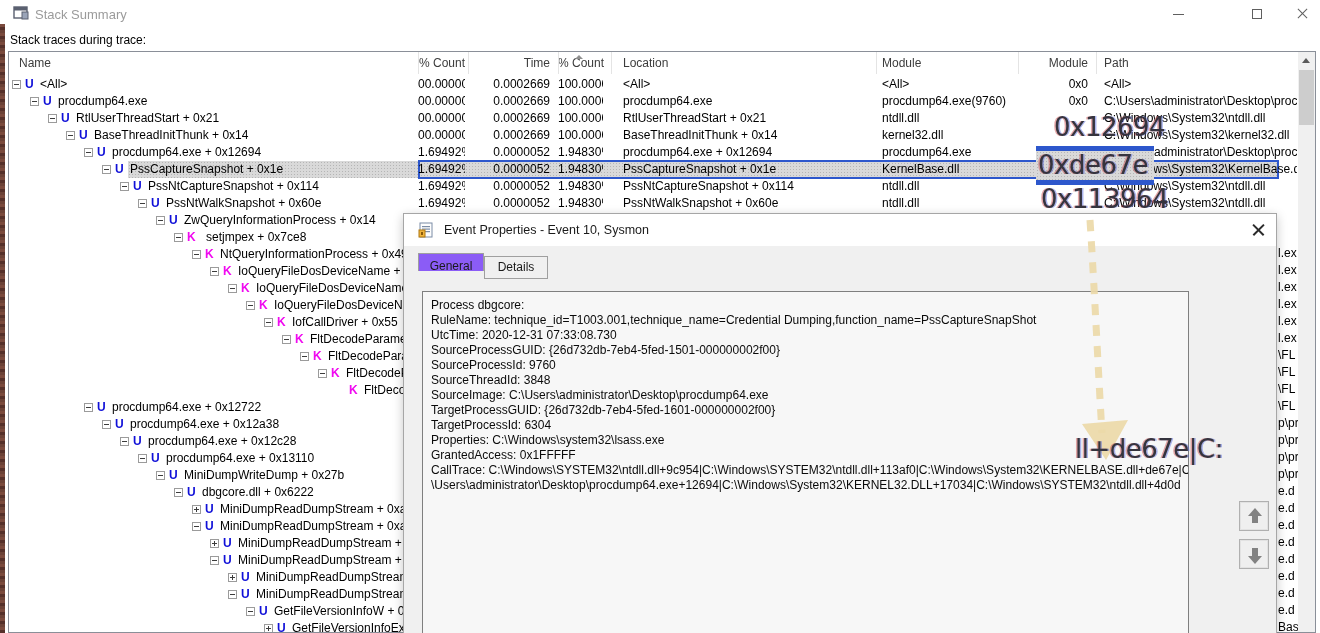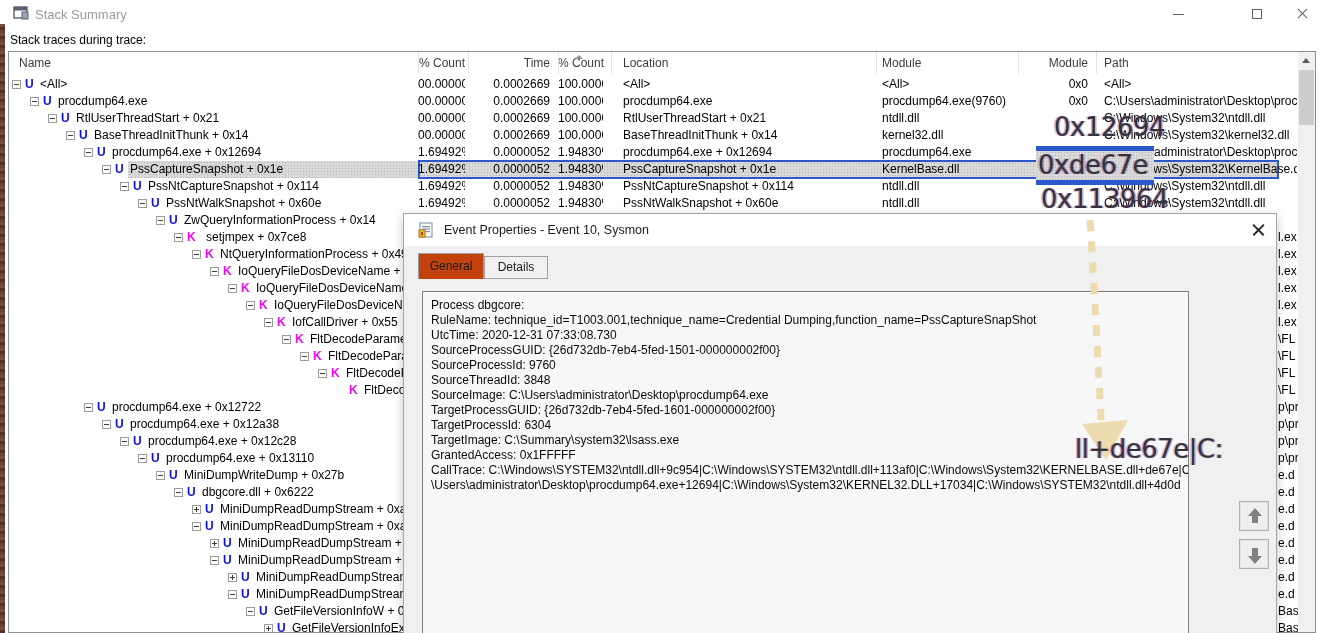--- a/index.html
+++ b/index.html
@@ -40,40 +40,40 @@
 .mode-U { color:#1010d8; }
 .mode-K { color:#f00af0; }
 .tree-label { position:absolute; top:0; font-size:12px; line-height:17px; white-space:pre; color:#000; }
 .name-hilite { position:absolute; top:0; height:17px; background-color:#d9d9d9;
   background-image:radial-gradient(circle,#b5b5b5 22%,transparent 24%); background-size:3px 3px; }
 .sel-rect { position:absolute; left:409px; top:-1px; width:861px; height:19px;
   border:2px solid #2d57cc; background-color:#d9d9d9;
   background-image:radial-gradient(circle,#b5b5b5 22%,transparent 24%); background-size:3px 3px; }
 .cell { position:absolute; top:0; font-size:12px; line-height:17px; white-space:pre; overflow:hidden; color:#000; }
 .cell.r { text-align:right; }
-.frag { position:absolute; top:0; font-size:12px; line-height:17px; white-space:pre; color:#000; }
+.frag { position:absolute; top:16px; font-size:12px; line-height:17px; white-space:pre; color:#000; }
 
 
 .scrollbar { position:absolute; right:0; top:0; width:17px; height:100%; background:#f0f0f0; }
 .sb-btn { position:absolute; left:0; top:0; width:17px; height:17px; background:#f0f0f0; }
 .sb-up { position:absolute; left:4px; top:6px; width:0; height:0;
   border-left:4px solid transparent; border-right:4px solid transparent; border-bottom:5px solid #5a5a5a; }
 .sb-thumb { position:absolute; left:1px; top:18px; width:15px; height:55px; background:#cdcdcd; }
 
 
 #dialog { position:absolute; left:403px; top:213px; width:874px; height:421px; background:#f0f0f0;
   border:1px solid #a6a6a6; box-shadow:0 3px 10px rgba(0,0,0,.22); }
 .dlg-titlebar { position:absolute; left:0; top:0; width:100%; height:32px; background:#fff; }
 .dlg-icon { position:absolute; left:14px; top:8px; }
 .dlg-title { position:absolute; left:40px; top:0; line-height:32px; font-size:12.5px; color:#1a1a1a; white-space:nowrap; }
 .dlg-close { position:absolute; left:842px; top:5px; width:24px; height:22px; }
 .dlg-close .x1,.dlg-close .x2 { position:absolute; left:5px; top:10px; width:15px; height:1.6px; background:#2b2b2b; }
 .dlg-close .x1 { transform:rotate(45deg); } .dlg-close .x2 { transform:rotate(-45deg); }
 .tab { position:absolute; font-size:12px; text-align:center; border:1px solid #9f9f9f; color:#1a1a1a; }
-.tab.active { left:14px; top:39px; width:66px; height:26px; line-height:24px; background:#c2410c; border-bottom:none; z-index:2; }
+.tab.active { left:14px; top:39px; width:66px; height:18px; line-height:24px; background:#8b5cf6; border-bottom:none; z-index:2; }
 .tab.inactive { left:80px; top:42px; width:64px; height:23px; line-height:21px; background:#f0f0f0; }
 .dlg-text { position:absolute; left:18px; top:77px; width:767px; height:345px; background:#f7f7f7;
   border:1px solid #7f7f7f; padding:6px 0 0 8px; overflow:hidden; }
 .dlg-text .ln { font-size:12px; line-height:15px; white-space:pre; color:#0a0a0a; }
 .navbtn { position:absolute; left:835px; width:30px; height:30px; background:#efefef;
   border:1px solid #b0b0b0; box-shadow:inset 0 0 0 1px #e2e2e2; }
 .navbtn .tri-up { position:absolute; left:8px; top:6px; width:0; height:0;
   border-left:7px solid transparent; border-right:7px solid transparent; border-bottom:8px solid #828282; }
 .navbtn .tri-down { position:absolute; left:8px; top:16px; width:0; height:0;
   border-left:7px solid transparent; border-right:7px solid transparent; border-top:8px solid #828282; }
@@ -414,21 +414,21 @@
     <div class="dlg-text" id="dlgLines">
         <div class="ln">Process dbgcore:</div>
         <div class="ln">RuleName: technique_id=T1003.001,technique_name=Credential Dumping,function_name=PssCaptureSnapShot</div>
         <div class="ln">UtcTime: 2020-12-31 07:33:08.730</div>
         <div class="ln">SourceProcessGUID: {26d732db-7eb4-5fed-1501-000000002f00}</div>
         <div class="ln">SourceProcessId: 9760</div>
         <div class="ln">SourceThreadId: 3848</div>
         <div class="ln">SourceImage: C:\Users\administrator\Desktop\procdump64.exe</div>
         <div class="ln">TargetProcessGUID: {26d732db-7eb4-5fed-1601-000000002f00}</div>
         <div class="ln">TargetProcessId: 6304</div>
-        <div class="ln">TargetImage: C:\Summary\system32\lsass.exe</div>
+        <div class="ln">Properties: C:\Windows\system32\lsass.exe</div>
         <div class="ln">GrantedAccess: 0x1FFFFF</div>
         <div class="ln">CallTrace: C:\Windows\SYSTEM32\ntdll.dll+9c954|C:\Windows\SYSTEM32\ntdll.dll+113af0|C:\Windows\System32\KERNELBASE.dll+de67e|C:</div>
         <div class="ln">\Users\administrator\Desktop\procdump64.exe+12694|C:\Windows\System32\KERNEL32.DLL+17034|C:\Windows\SYSTEM32\ntdll.dll+4d0d</div>
       </div>
     <div class="navbtn up" style="top:287px">
       <div class="tri-up"></div>
         <div class="stem"></div>
     </div>
     <div class="navbtn down" style="top:325px">
       <div class="tri-down"></div>

